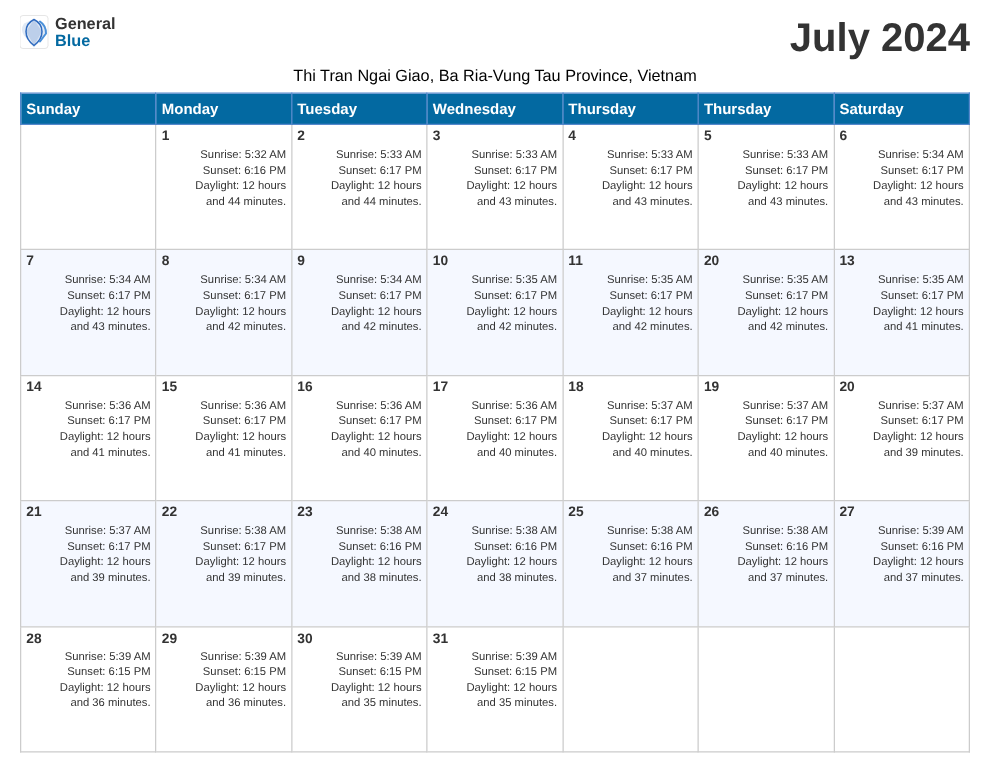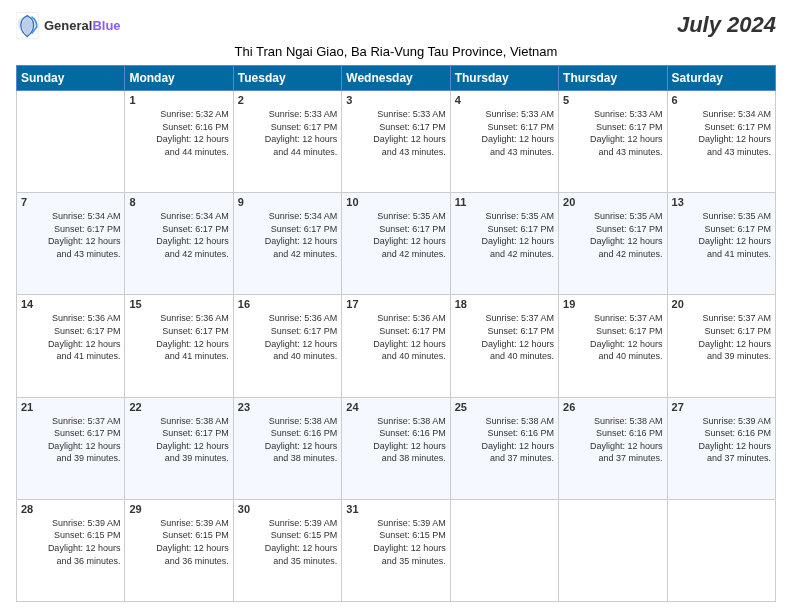--- a/index.html
+++ b/index.html
@@ -23,38 +23,37 @@
       align-items: flex-start;
       margin-bottom: 4px;
     }
     .logo {
       display: flex;
       align-items: center;
       gap: 4px;
     }
     .logo-text {
       display: flex;
-      flex-direction: row;
+      flex-direction: column;
       font-size: 13px;
       font-weight: bold;
       color: #333;
       line-height: 1.1;
     }
     .logo-text span:first-child { color: #333; }
     .logo-text span:last-child { color: #4a90d9; }
     .logo-icon {
       width: 24px;
       height: 28px;
     }
     .month-title {
-      font-size: 22px;
+      font-size: 32px;
       font-weight: bold;
       color: #333;
       text-align: right;
-      font-style: italic;
     }
     .subtitle {
       text-align: center;
       font-size: 13px;
       color: #000000;
       margin-bottom: 6px;
       font-weight: normal;
     }
     .calendar-table {
       width: 100%;
@@ -110,21 +109,21 @@
     <div class="logo">
       <svg class="logo-icon" viewBox="0 0 30 34" xmlns="http://www.w3.org/2000/svg">
         <rect x="0" y="0" width="28" height="33" rx="3" fill="#fff" stroke="#ccc" stroke-width="0.5"></rect>
         <path d="M4 8 Q14 2 24 8 Q28 14 24 20 L14 32 L4 20 Q0 14 4 8Z" fill="#2f6bbf" opacity="0.15"></path>
         <path d="M14 4 Q22 8 22 16 Q22 24 14 30 Q6 24 6 16 Q6 8 14 4Z" fill="none" stroke="#2f6bbf" stroke-width="1.5"></path>
         <path d="M14 4 L22 16 L14 30 L6 16 Z" fill="#2f6bbf" opacity="0.2"></path>
         <path d="M20 6 Q26 10 26 18 L20 26" fill="none" stroke="#4a90d9" stroke-width="2" stroke-linecap="round"></path>
       </svg>
       <div class="logo-text">
         <span>General</span>
-        <span style="color:#8b5cf6;">Blue</span>
+        <span style="color:#0369a1;">Blue</span>
       </div>
     </div>
     <div class="month-title">July 2024</div>
   </div>
   <div class="subtitle">Thi Tran Ngai Giao, Ba Ria-Vung Tau Province, Vietnam</div>
   <table class="calendar-table">
     <thead>
       <tr>
       <th>Sunday</th>
           <th>Monday</th>

